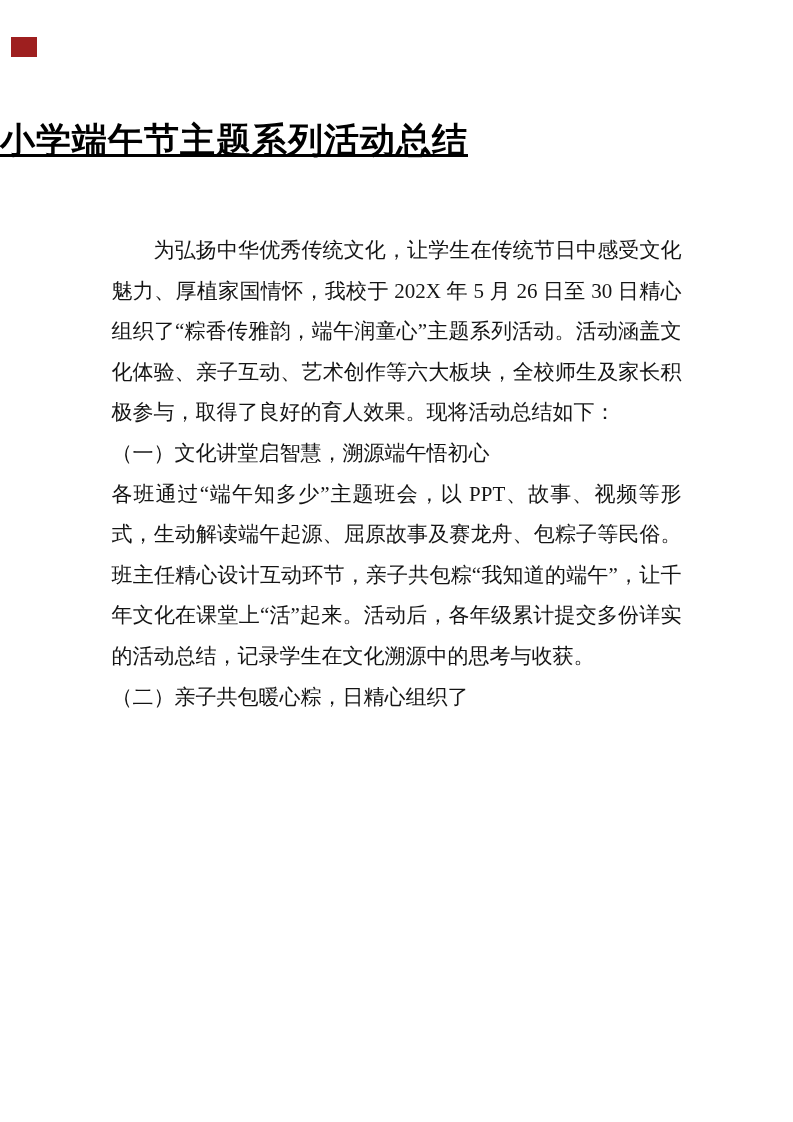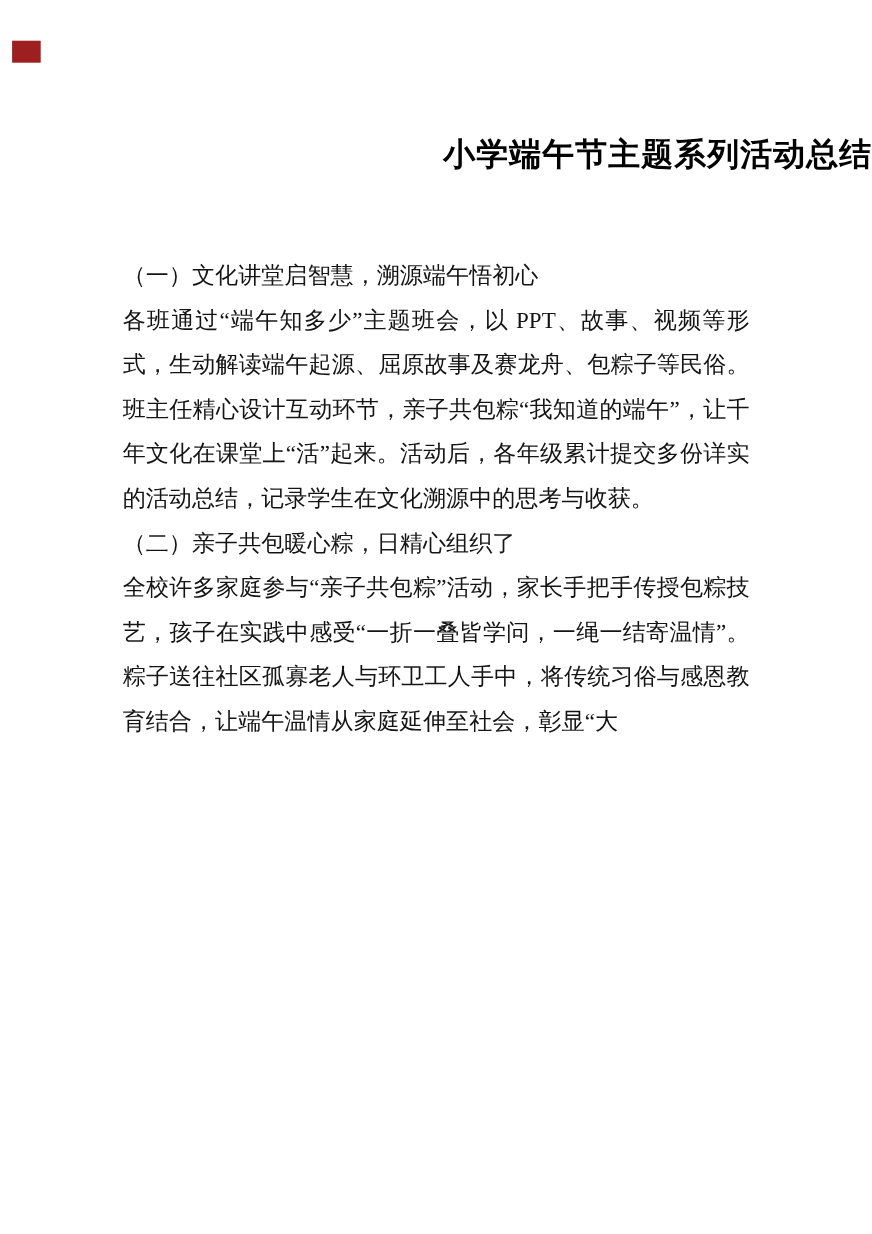--- a/index.html
+++ b/index.html
@@ -18,26 +18,27 @@
   .corner-mark {
     position: absolute;
     left: 11px;
     top: 37px;
     width: 26px;
     height: 20px;
   }
   .doc-title {
     margin: 0;
     padding-top: 122px;
-    text-align: right;
-    font-size: 29px;
+    text-align: left;
+    font-size: 35px;
     line-height: 38px;
     font-weight: bold;
     letter-spacing: 1px;
     color: #000000;
+    text-decoration: underline;
   }
   .doc-body {
     width: 570px;
     margin: 70px auto 0 auto;
     font-size: 21px;
     line-height: 40.6px;
     color: #141414;
     text-align: justify;
     text-justify: inter-ideograph;
   }
@@ -49,18 +50,18 @@
     text-indent: 2em;
   }
 </style>
 </head>
 <body>
 
 <div class="page">
   <div class="corner-mark" style="background: rgb(158, 31, 31);"></div>
   <h1 class="doc-title">小学端午节主题系列活动总结</h1>
   <div class="doc-body" id="doc-body">
+      <p class="indent">为弘扬中华优秀传统文化，让学生在传统节日中感受文化魅力、厚植家国情怀，我校于 202X 年 5 月 26 日至 30 日精心组织了“粽香传雅韵，端午润童心”主题系列活动。活动涵盖文化体验、亲子互动、艺术创作等六大板块，全校师生及家长积极参与，取得了良好的育人效果。现将活动总结如下：</p>
       <p>（一）文化讲堂启智慧，溯源端午悟初心</p>
       <p>各班通过“端午知多少”主题班会，以 PPT、故事、视频等形式，生动解读端午起源、屈原故事及赛龙舟、包粽子等民俗。班主任精心设计互动环节，亲子共包粽“我知道的端午”，让千年文化在课堂上“活”起来。活动后，各年级累计提交多份详实的活动总结，记录学生在文化溯源中的思考与收获。</p>
       <p>（二）亲子共包暖心粽，日精心组织了</p>
-      <p>全校许多家庭参与“亲子共包粽”活动，家长手把手传授包粽技艺，孩子在实践中感受“一折一叠皆学问，一绳一结寄温情”。粽子送往社区孤寡老人与环卫工人手中，将传统习俗与感恩教育结合，让端午温情从家庭延伸至社会，彰显“大</p>
     </div>
 </div>
 
 </body></html>

